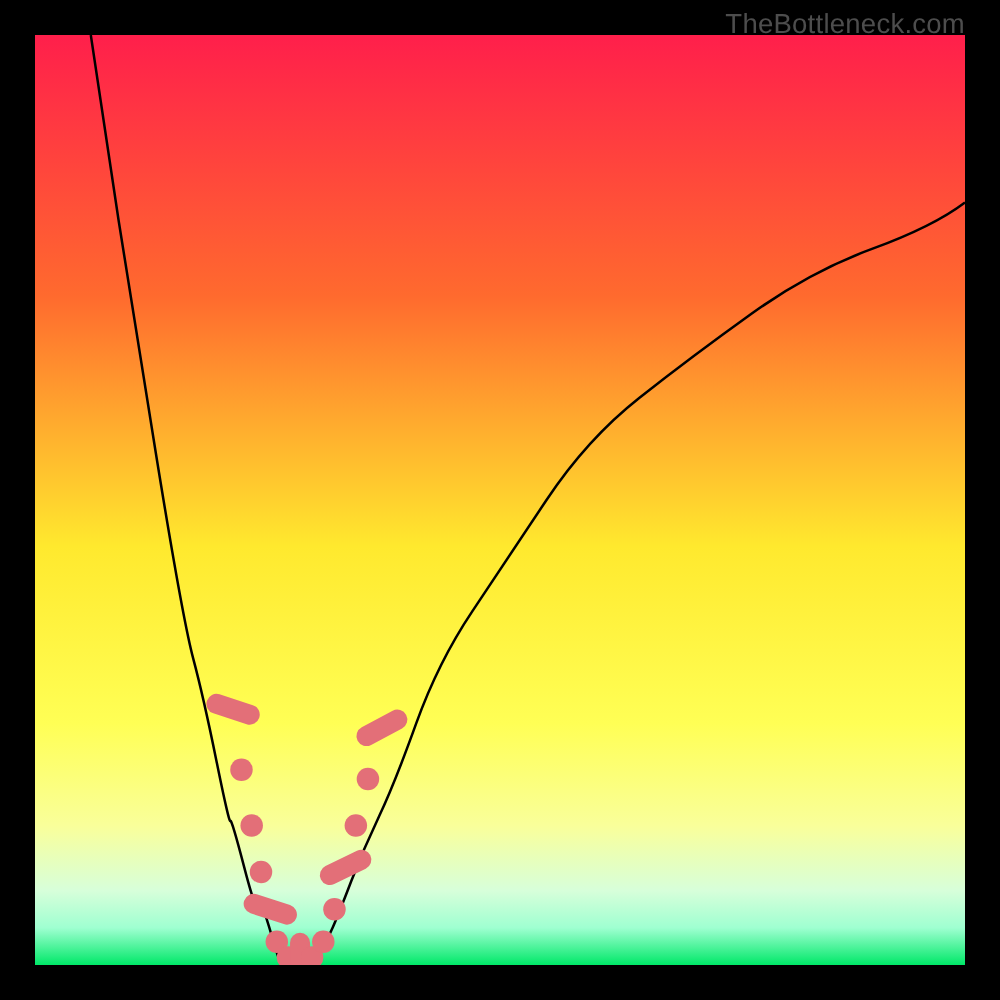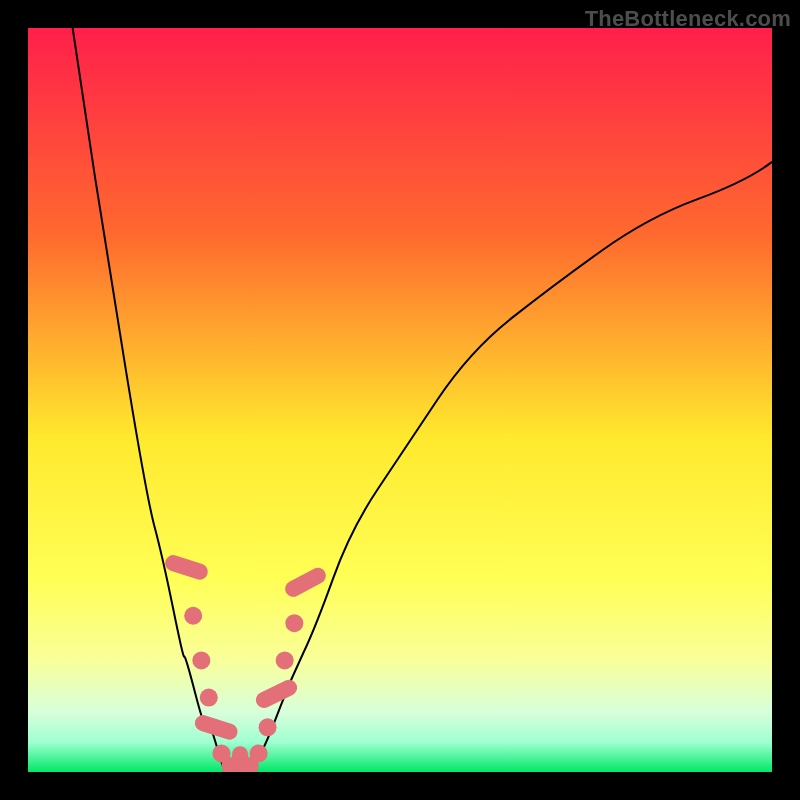--- a/index.html
+++ b/index.html
@@ -30,24 +30,24 @@
   .gradient {
     position: absolute;
     left: 0;
     top: 0;
     width: 100%;
     height: 100%;
   }
   .watermark {
     position: absolute;
     top: 6px;
-    right: 9px;
+    right: 28px;
     color: #4d4d4d;
     font-size: 22px;
-    font-weight: 700;
+    font-weight: 400;
     letter-spacing: 0.2px;
     z-index: 10;
   }
   svg.curves {
     position: absolute;
     left: 0;
     top: 0;
     width: 100%;
     height: 100%;
     z-index: 5;

